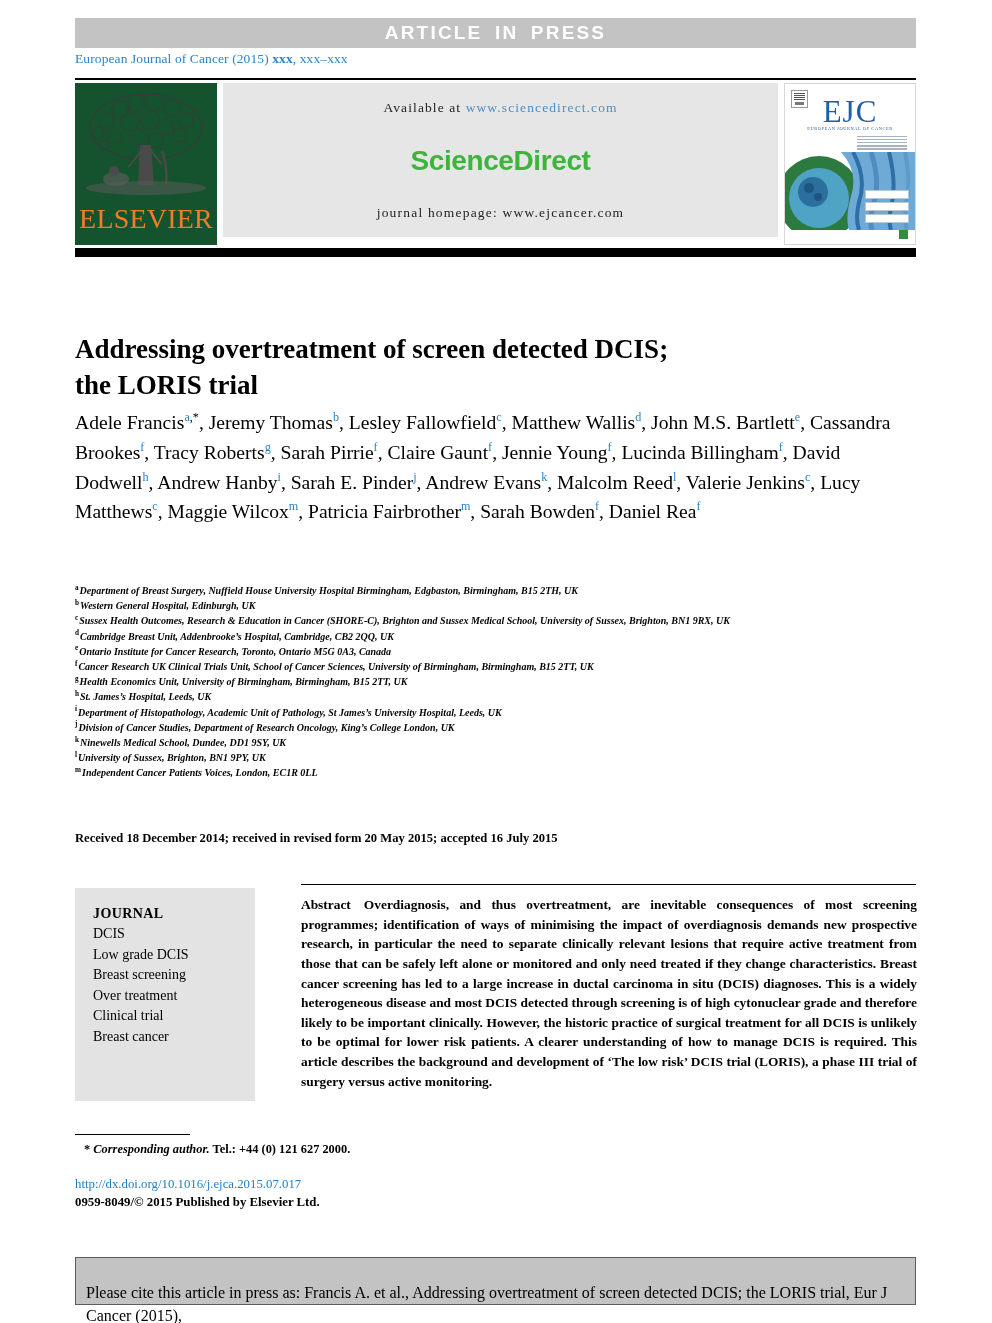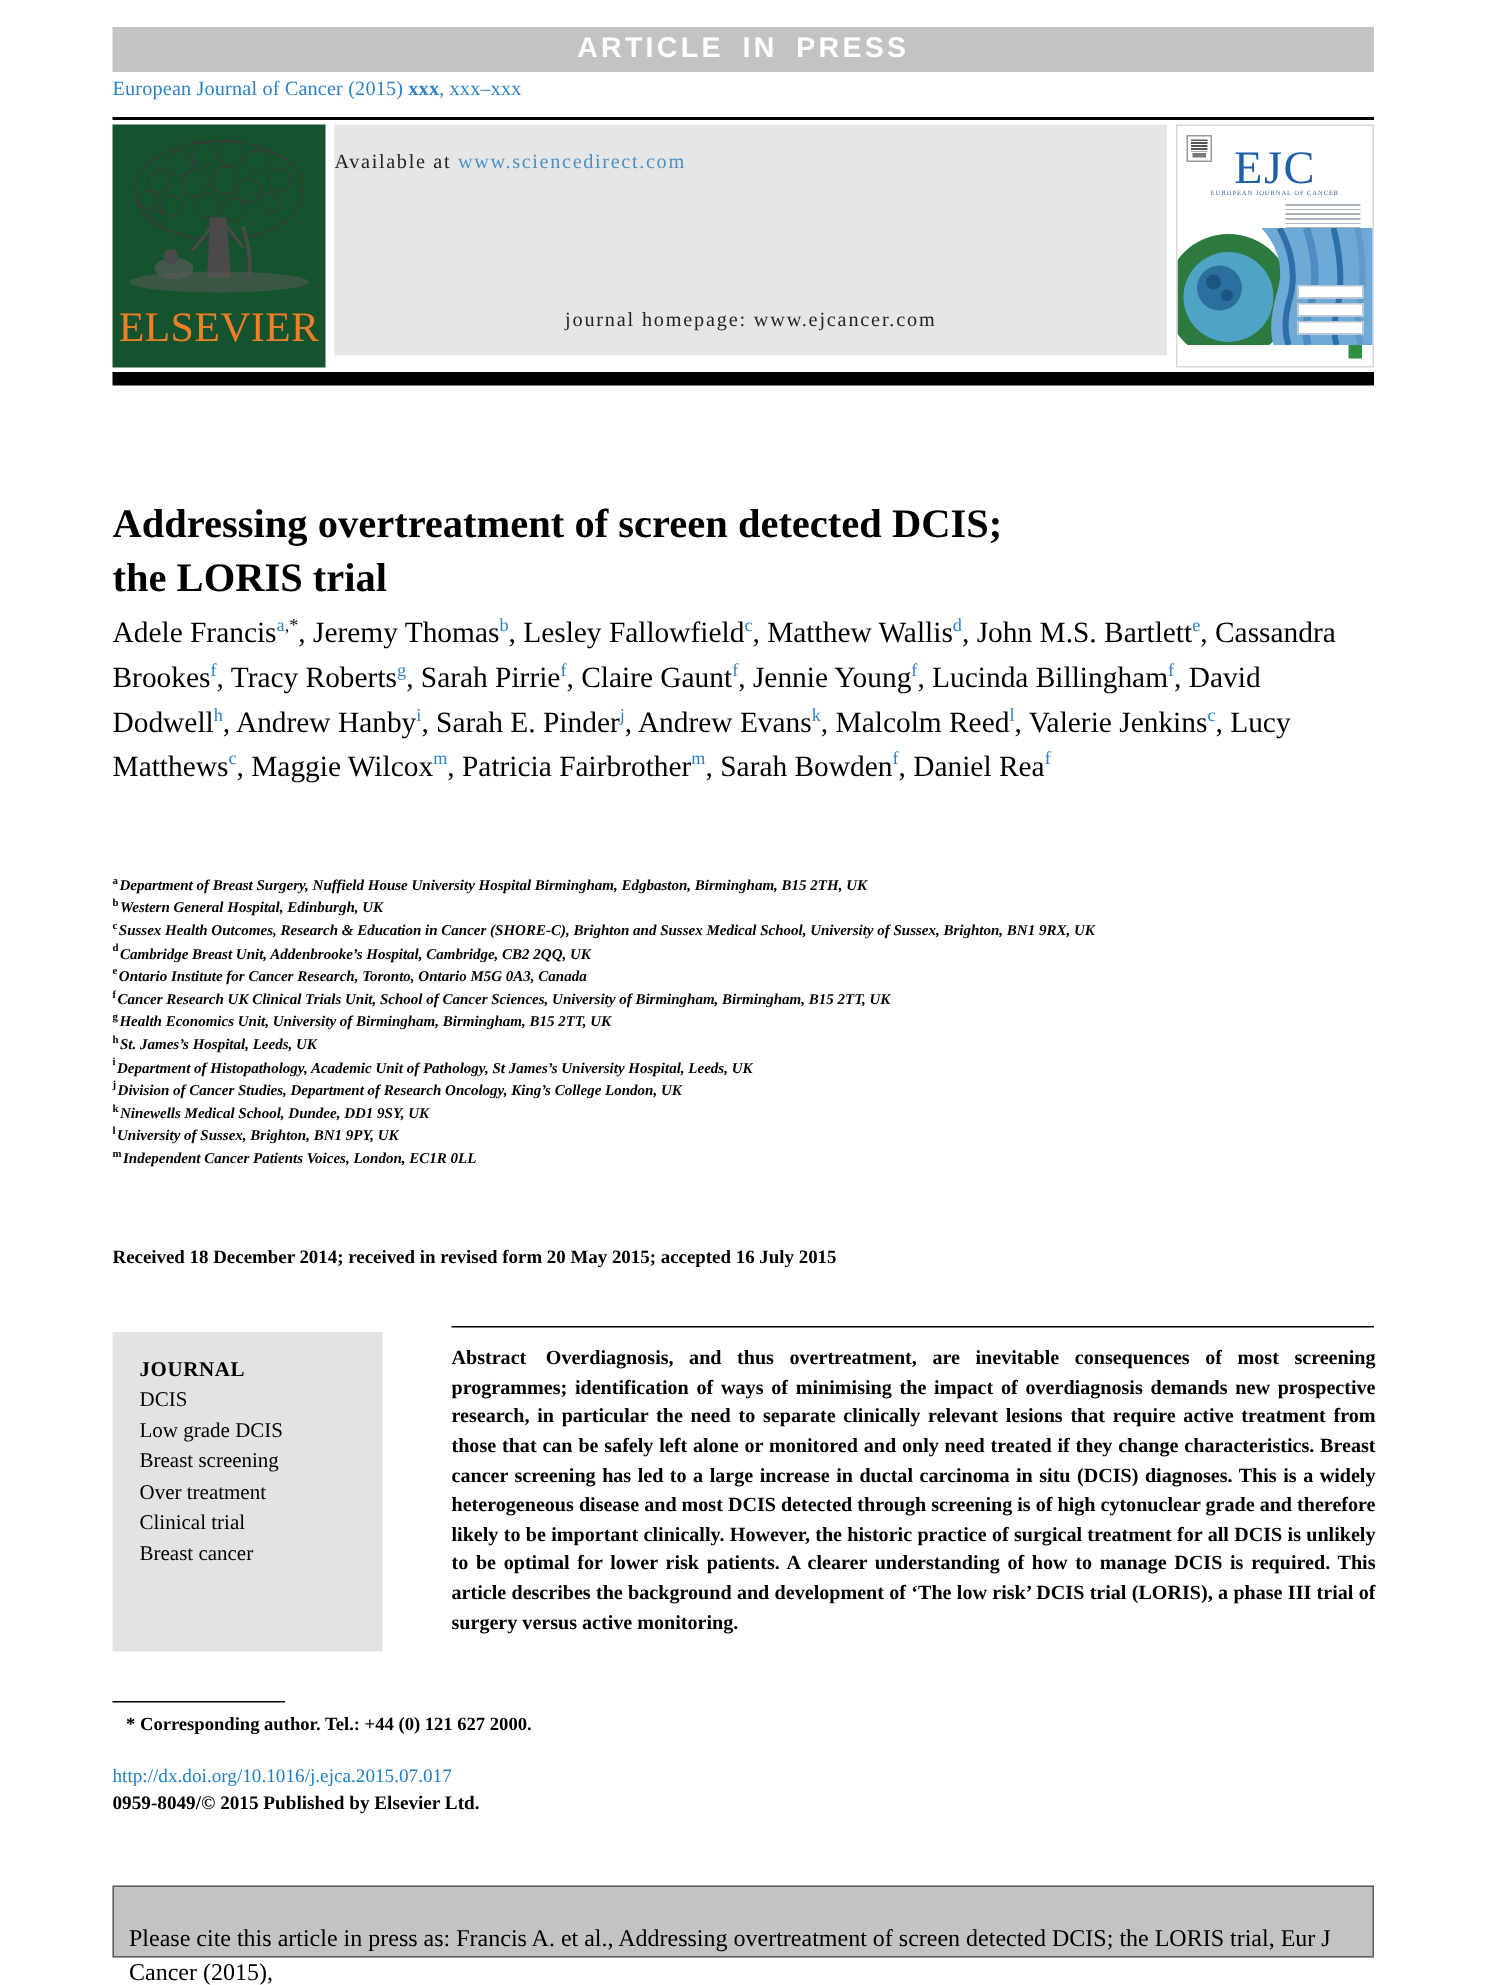--- a/index.html
+++ b/index.html
@@ -100,21 +100,21 @@
     top: 0px;
     width: 555px;
     height: 154px;
     background: #e6e6e6;
   }
   .sd-available {
     position: absolute;
     top: 17px;
     left: 0;
     width: 100%;
-    text-align: left;
+    text-align: center;
     font-size: 13.5px;
     letter-spacing: 1.1px;
     color: #232323;
   }
   .sd-available .sd-url { color: #4a90c4; }
   .sd-logo {
     position: absolute;
     top: 62px;
     left: 0;
     width: 100%;
@@ -340,21 +340,21 @@
   }
   .footnote {
     position: absolute;
     left: 84px;
     top: 1142px;
     font-size: 12.4px;
     font-weight: bold;
     color: #000000;
   }
   .footnote .fn-star { font-style: normal; }
-  .footnote .fn-ital { }
+  .footnote .fn-ital { font-style: italic; }
 
   .doi-line {
     position: absolute;
     left: 75px;
     top: 1177px;
     font-size: 12.8px;
     color: #1f7ec4;
   }
   .issn-line {
     position: absolute;
@@ -428,20 +428,21 @@
         <circle cx="34" cy="84" r="5" fill="#4a4a4a"></circle>
       </g>
     </svg>
     <div class="elsevier-word">ELSEVIER</div>
   </div>
 
   <div class="sd-panel">
     <div class="sd-available">
       <span>Available at </span><span class="sd-url">www.sciencedirect.com</span>
     </div>
+    <div class="sd-logo">ScienceDirect</div>
     <div class="sd-homepage">journal homepage: www.ejcancer.com</div>
   </div>
 
   <div class="ejc-cover">
     <div class="ejc-badge"></div>
     <div class="ejc-title">EJC</div>
     <div class="ejc-sub">EUROPEAN JOURNAL OF CANCER</div>
     <div class="ejc-abstract-block"></div>
     <svg class="ejc-art" viewBox="0 0 132 78">
       <defs>

